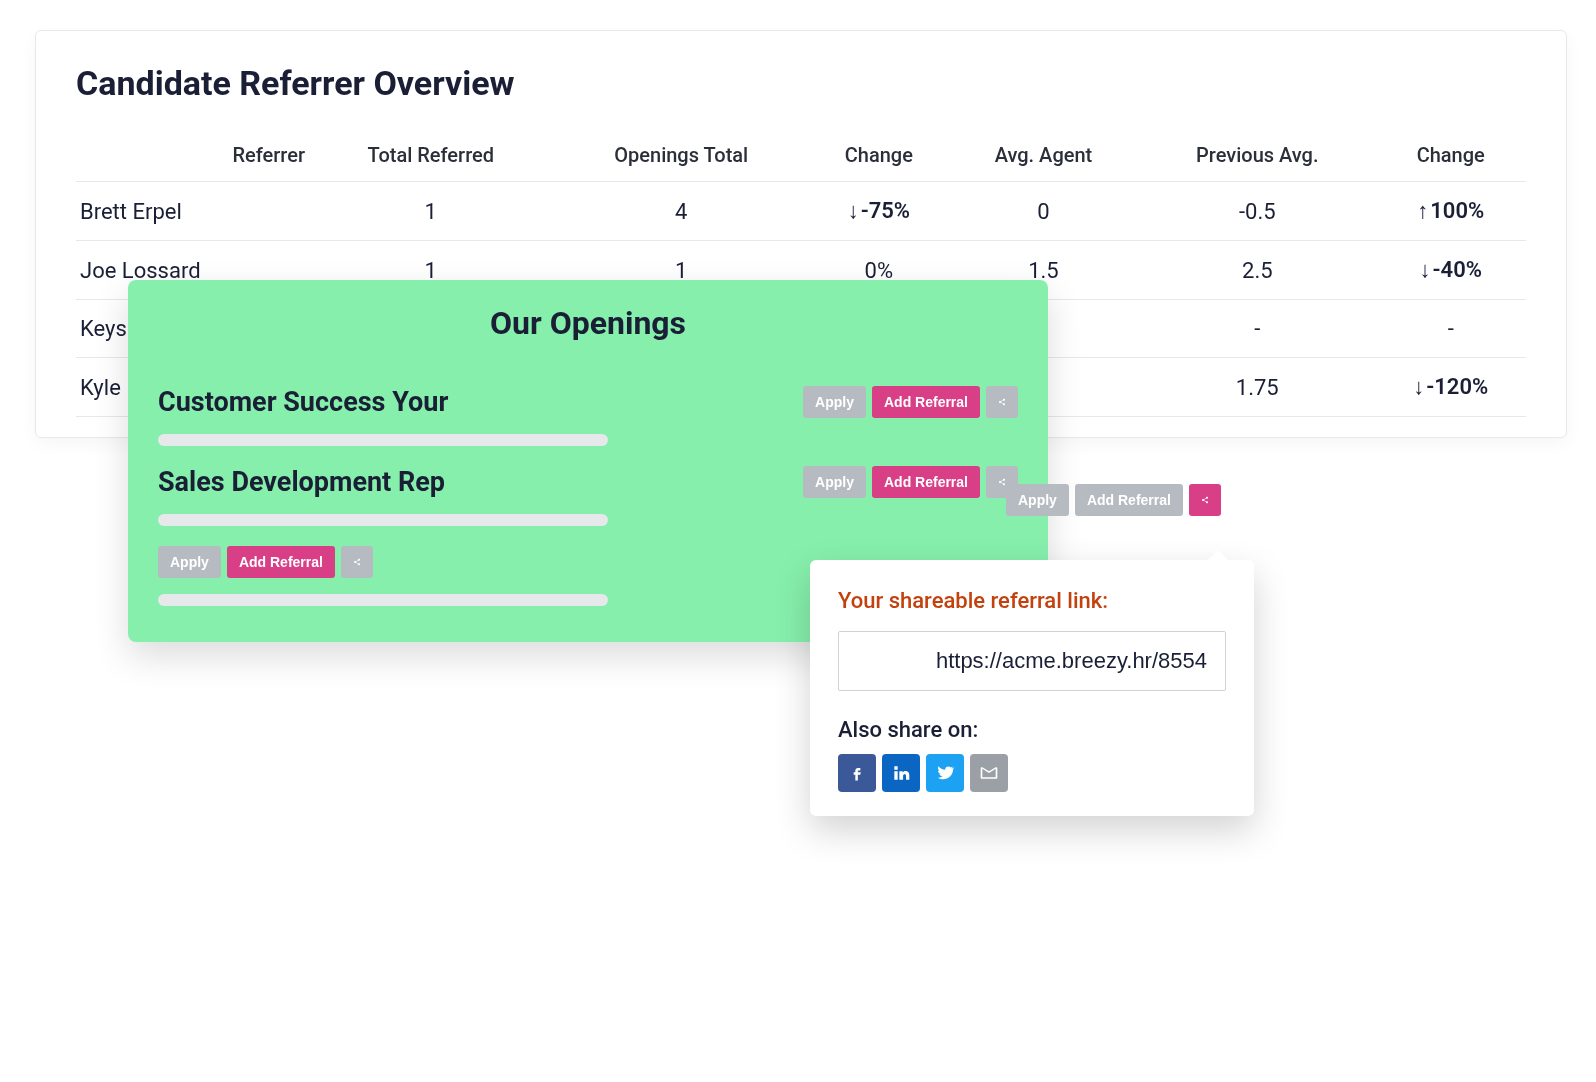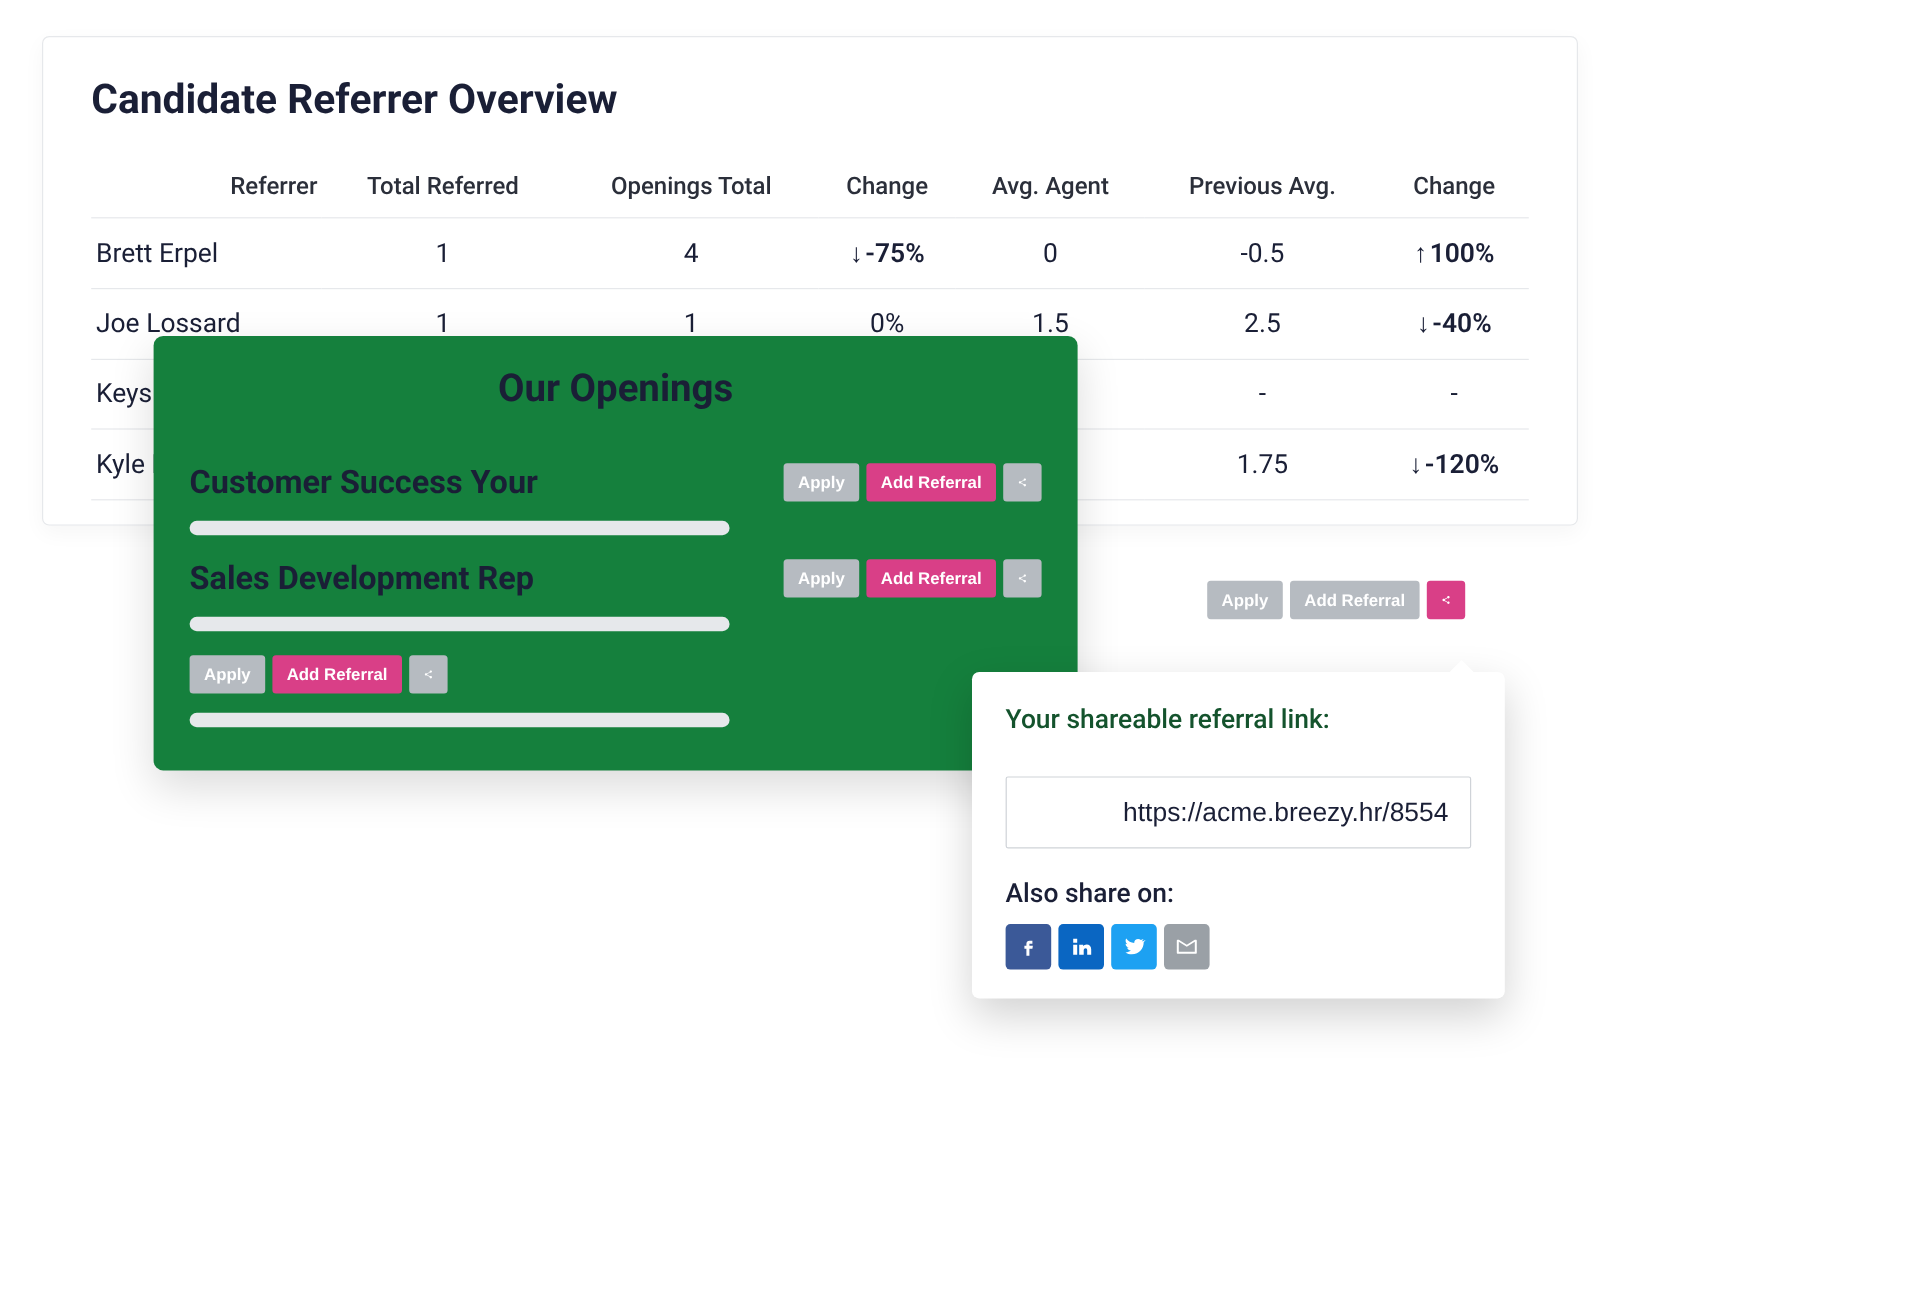--- a/index.html
+++ b/index.html
@@ -8,21 +8,21 @@
       background: #ffffff;
       width: 1596px;
       height: 1082px;
       position: relative;
       color: #1a1f36;
     }
     .overview-card {
       position: absolute;
       top: 30px;
       left: 35px;
-      width: 1280px;
+      width: 1532px;
       border: 1px solid #e6e8eb;
       border-radius: 6px;
       background: #fff;
       padding: 32px 40px 20px 40px;
       box-shadow: 0 6px 18px rgba(0,0,0,0.04);
     }
     .overview-title {
       font-size: 34px;
       font-weight: 700;
       color: #1a1f36;
@@ -50,22 +50,22 @@
     .referrer-table td:not(:first-child) { text-align: center; }
     .change-up { color: #1a8a3f; font-weight: 600; }
     .change-down { color: #d92b2b; font-weight: 600; }
     .change-neutral { color: #1a1f36; }
     .arrow { display: inline-block; margin-right: 2px; }
 
     .openings-card {
       position: absolute;
       top: 280px;
       left: 128px;
-      width: 770px;
-      background: #15803d;
+      width: 920px;
+      background: #86efac;
       border-radius: 8px;
       box-shadow: 0 14px 36px rgba(0,0,0,0.14);
       padding: 24px 30px 36px 30px;
     }
     .openings-title {
       text-align: center;
       font-size: 32px;
       font-weight: 700;
       color: #1a1f36;
       margin-bottom: 24px;
@@ -139,22 +139,22 @@
       top: -10px;
       right: 26px;
       width: 0; height: 0;
       border-left: 10px solid transparent;
       border-right: 10px solid transparent;
       border-bottom: 10px solid #fff;
     }
     .share-label {
       font-size: 22px;
       font-weight: 500;
-      color: #14532d;
-      margin-bottom: 34px;
+      color: #c2410c;
+      margin-bottom: 18px;
     }
     .share-input {
       width: 100%;
       border: 1px solid #cfd3d8;
       padding: 16px 18px;
       font-size: 22px;
       color: #1a1f36;
       border-radius: 2px;
       margin-bottom: 26px;
       text-align: right;

